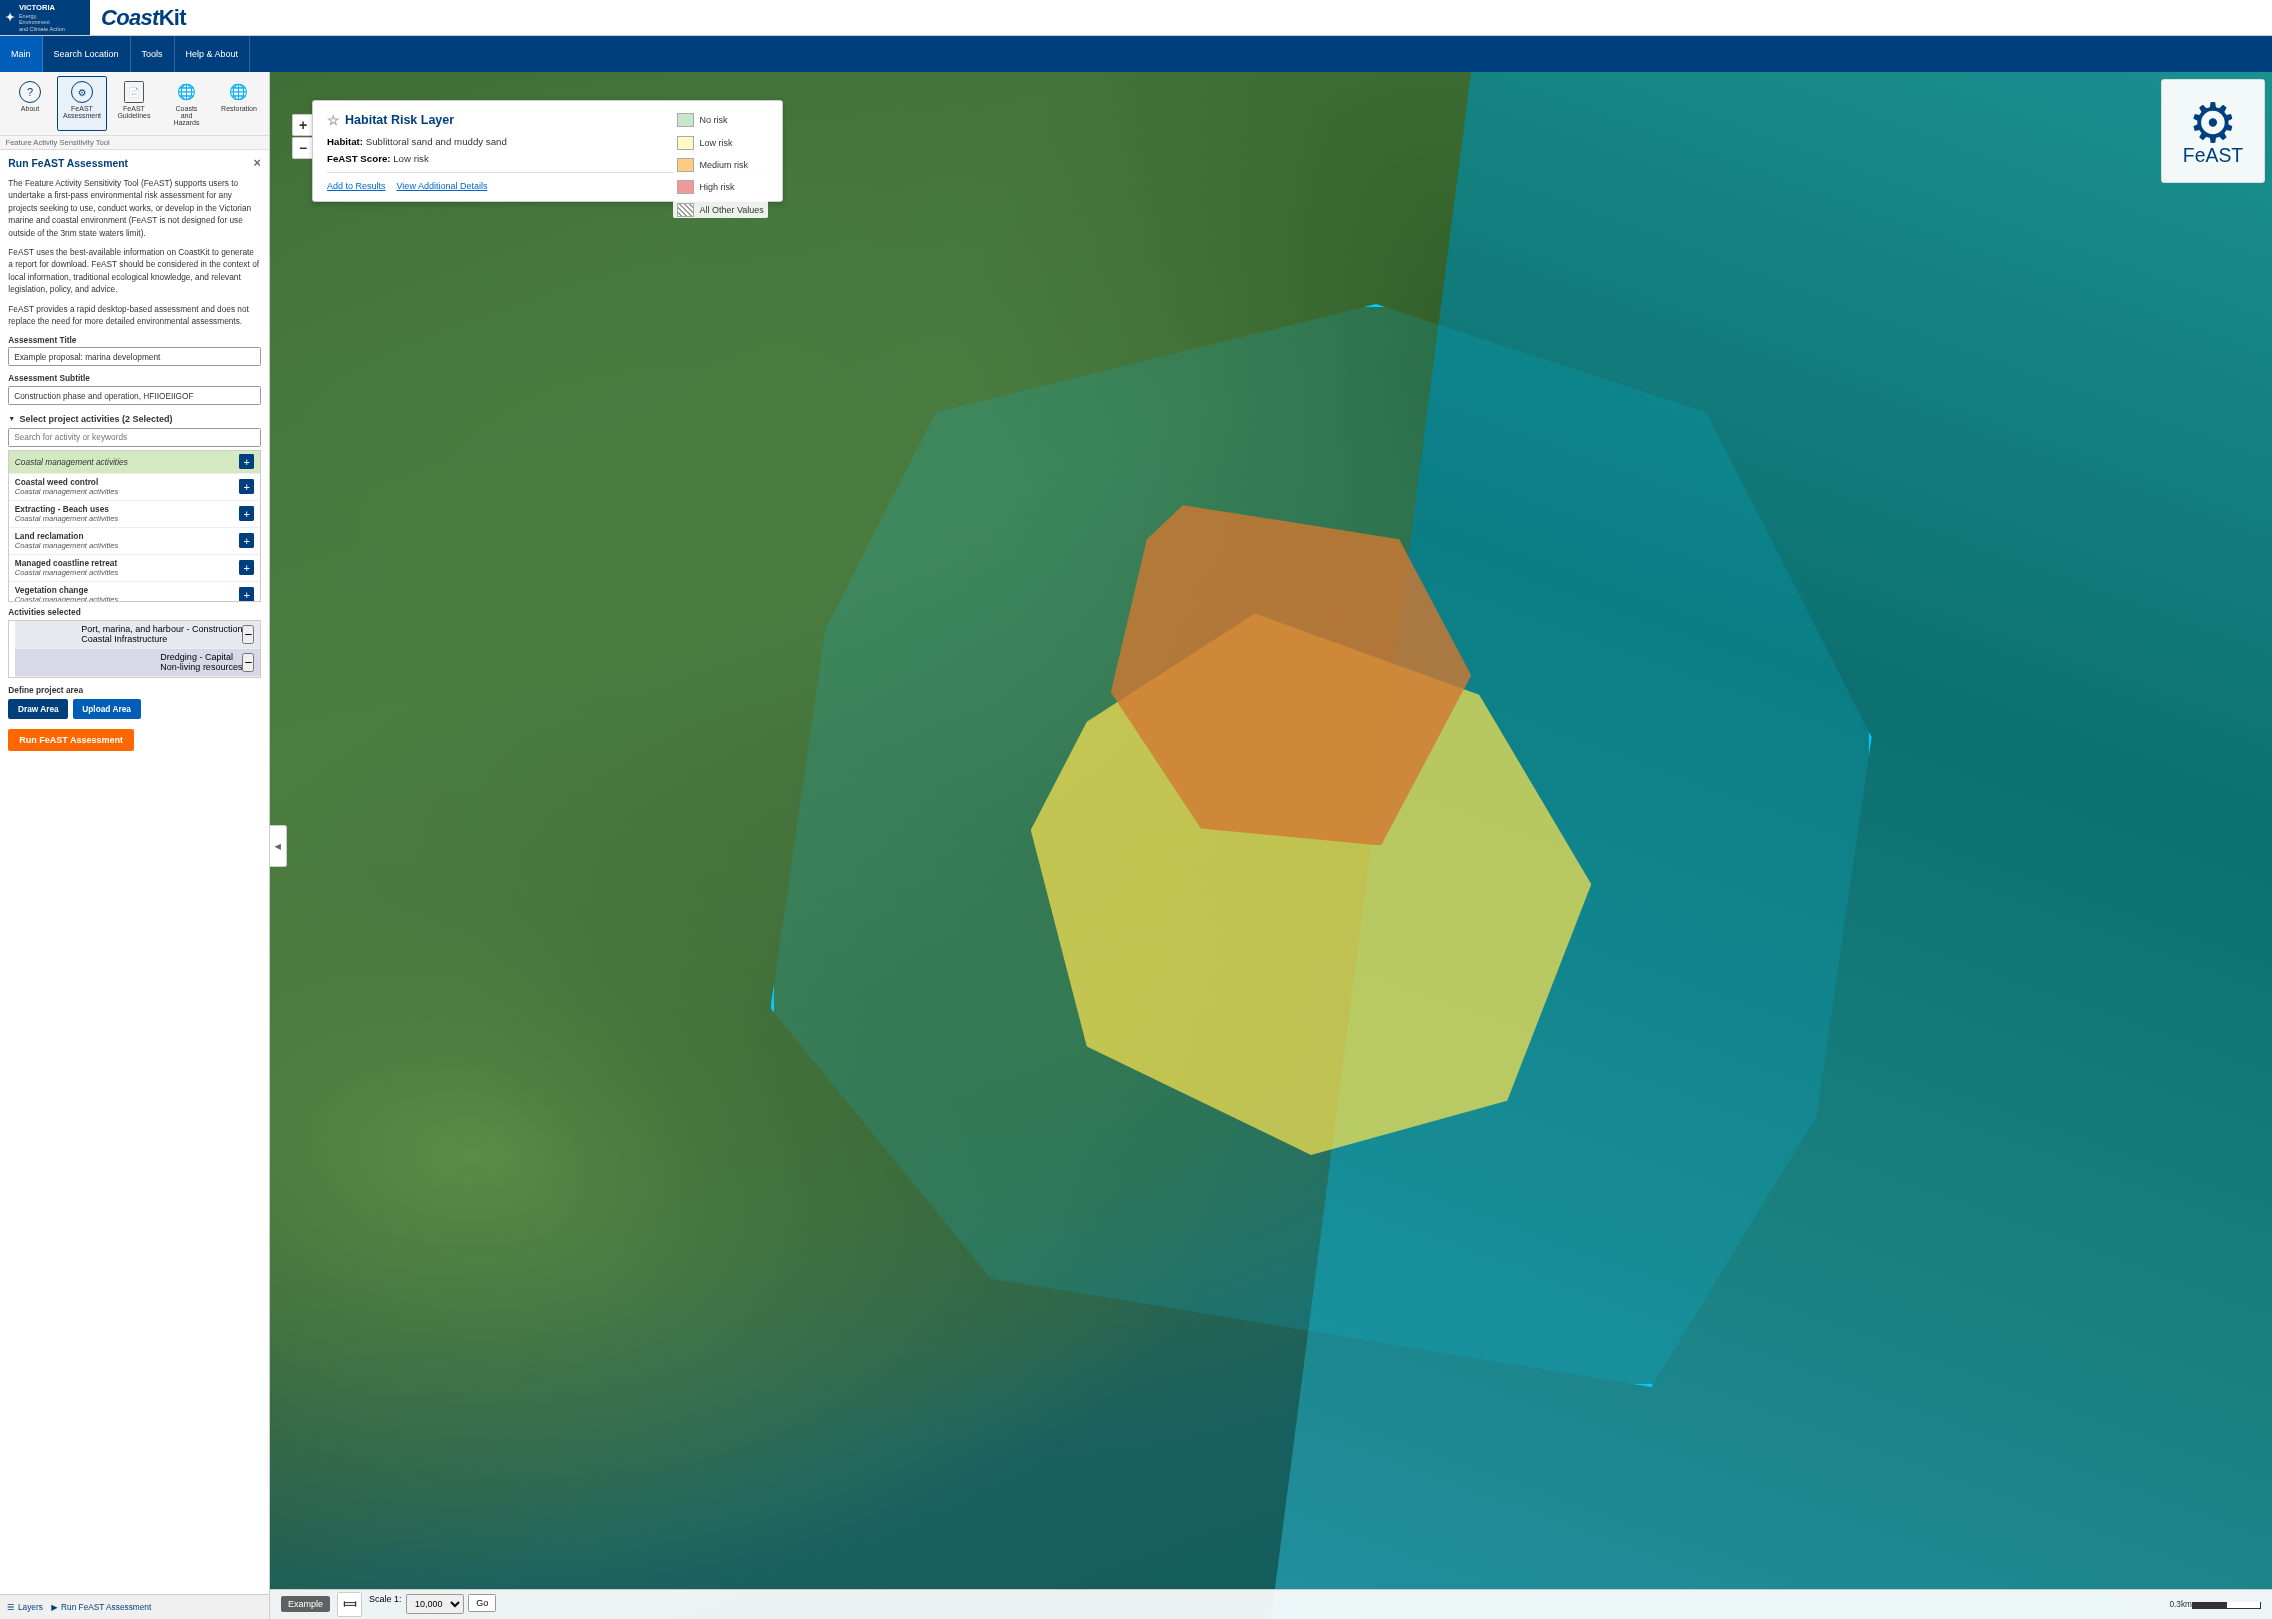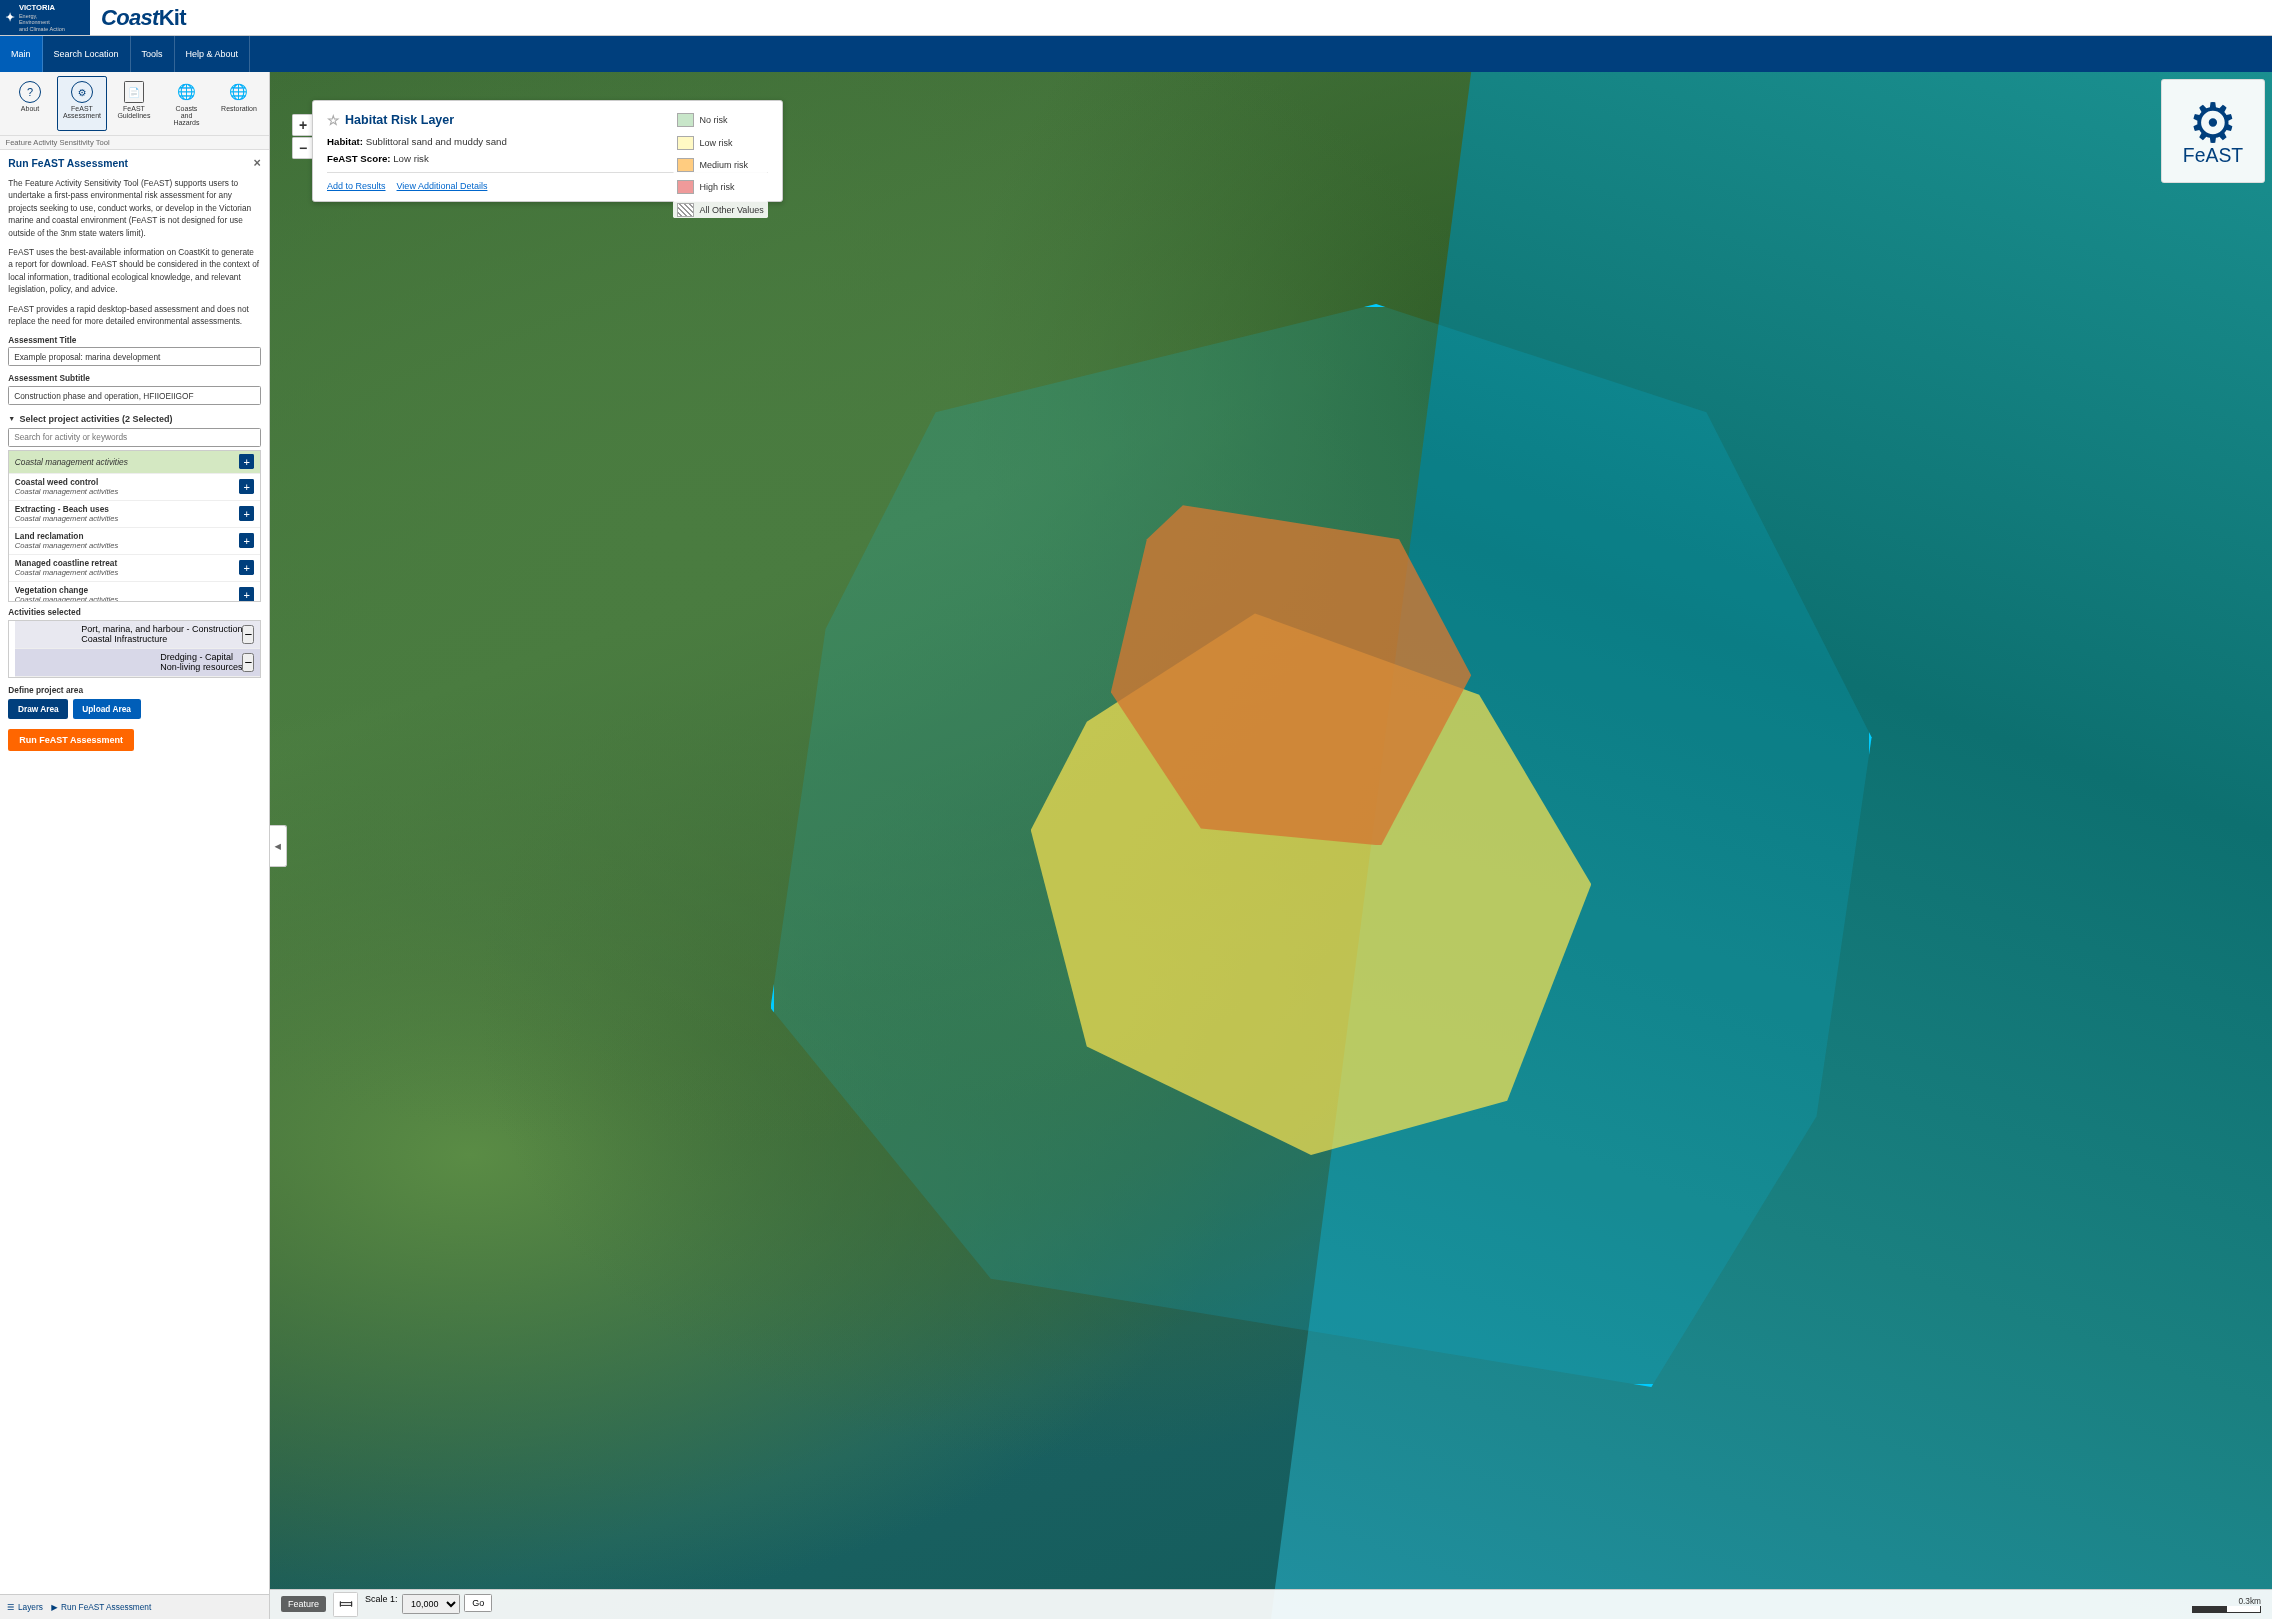--- a/index.html
+++ b/index.html
@@ -567,21 +567,21 @@
       border: 0.7px solid #999;
       border-radius: 1.4px;
       padding: 2.8px 7px;
       font-size: 9px;
       cursor: pointer;
     }
 
     .scale-bar {
       margin-left: auto;
       display: flex;
-      flex-direction: column;
+      flex-direction: row;
       align-items: flex-end;
     }
     .scale-bar-line {
       display: flex;
       align-items: flex-end;
     }
     .scale-bar-label {
       font-size: 8.3px;
       color: #333;
       text-align: right;
@@ -851,21 +851,21 @@
         <span class="popup-link">View Additional Details</span>
       </div>
     </div>
 
     <div class="feast-logo">
       <div class="feast-gear">⚙</div>
       <div class="feast-text">FeAST</div>
     </div>
 
     <div class="map-bottom-bar">
-      <div class="imagery-badge">Feature</div>
+      <div class="imagery-badge">Example</div>
 
       <div class="scale-icon-btn">
         <svg width="14" height="14" viewBox="0 0 20 20">
           <rect x="2" y="8" width="16" height="4" fill="none" stroke="#333" stroke-width="1.5"></rect>
           <line x1="2" y1="6" x2="2" y2="14" stroke="#333" stroke-width="1.5"></line>
           <line x1="18" y1="6" x2="18" y2="14" stroke="#333" stroke-width="1.5"></line>
         </svg>
       </div>
 
       <div class="scale-selector">

